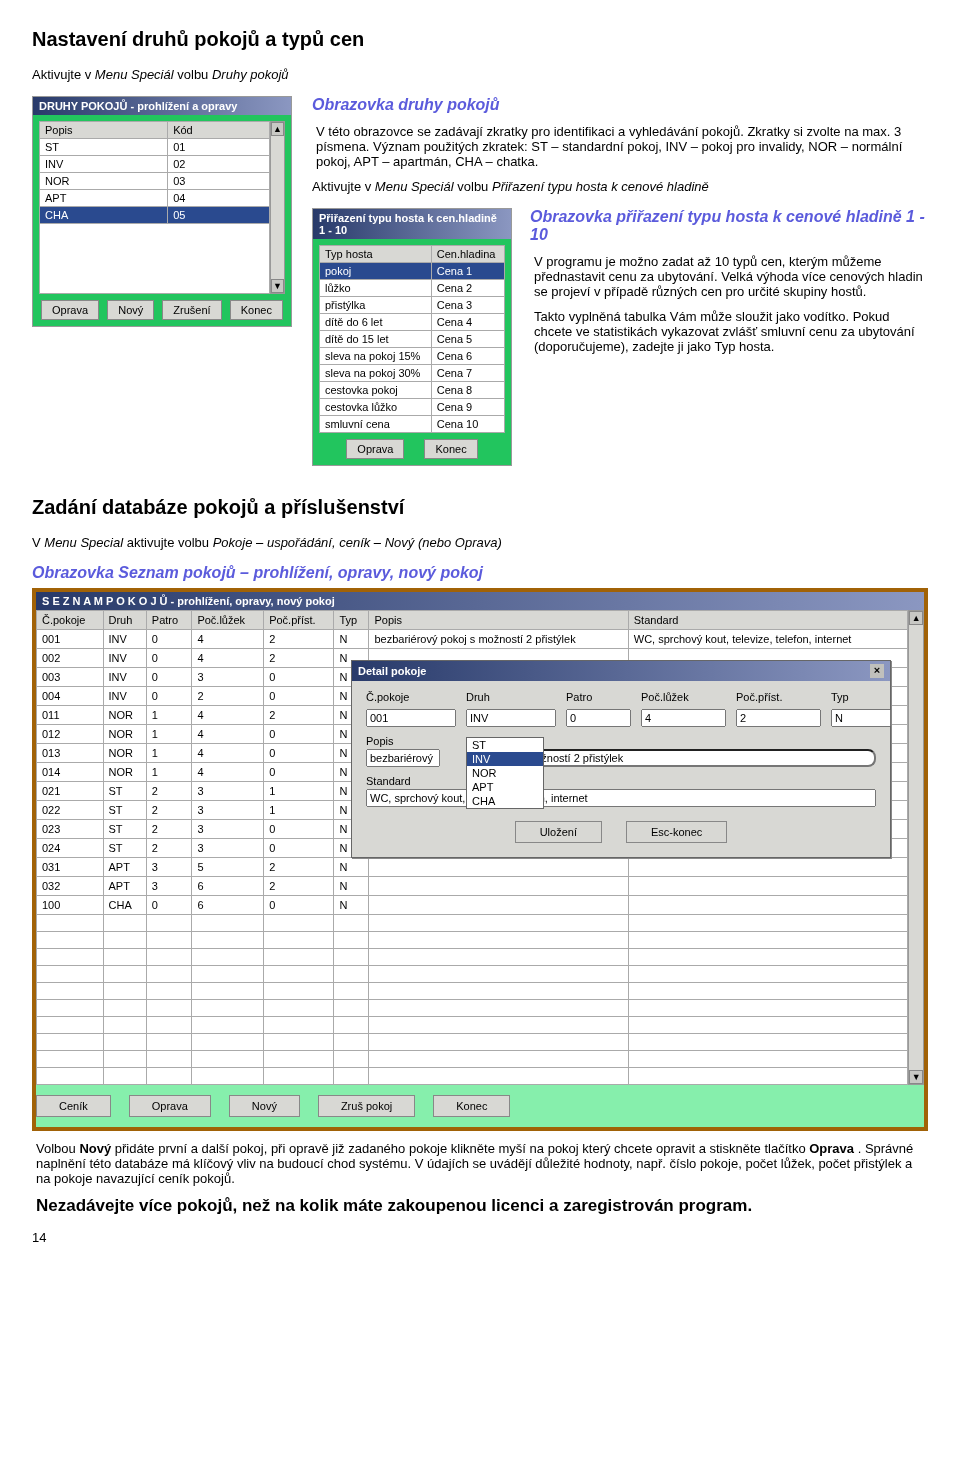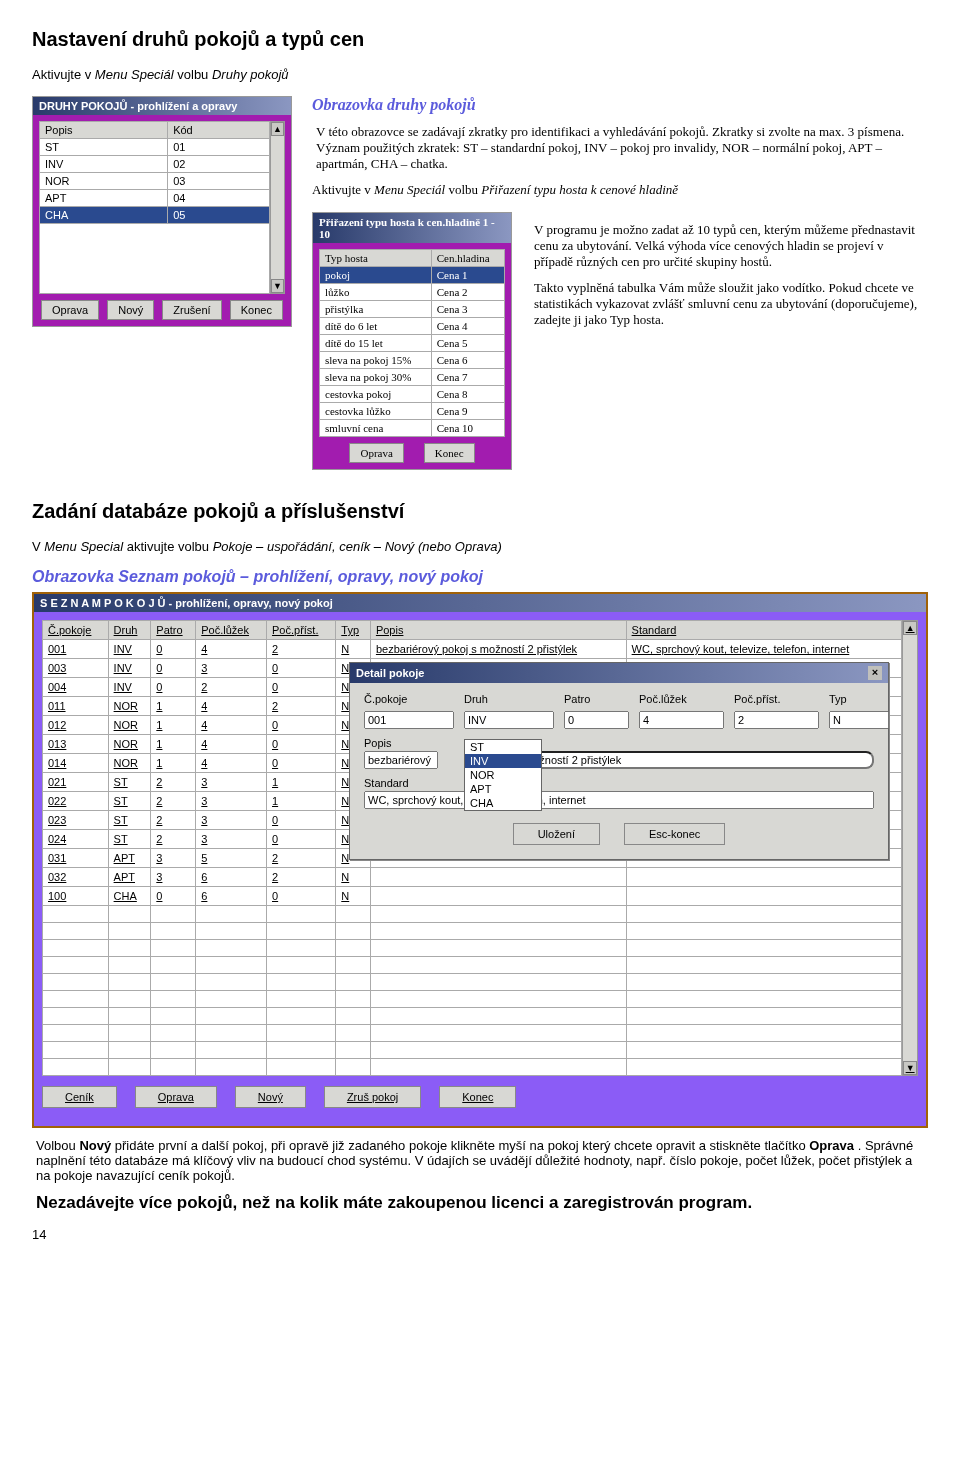--- a/index.html
+++ b/index.html
@@ -23,26 +23,26 @@
   }
   em { font-style: italic; }
   .blue-italic {
     color: #5b5bdc;
     font-style: italic;
     font-weight: bold;
     font-size: 16px;
   }
   .row1 { display: flex; gap: 20px; }
   .left-col { width: 260px; }
-  .right-col { flex: 1; font-family: Liberation Serif, serif; }
+  .right-col { flex: 1; }
 
   
   .win {
     border: 1px solid #999;
-    background: #a21caf;
+    background: #22c55e;
     font-size: 11px;
   }
   .win-title {
     background: linear-gradient(to right, #283a6a, #8b97c1);
     color: #fff;
     padding: 3px 6px;
     font-weight: bold;
     font-size: 11px;
     display: flex;
     justify-content: space-between;
@@ -93,28 +93,28 @@
     text-align: center;
   }
   .btn-row { display: flex; gap: 4px; margin-top: 6px; justify-content: space-around; }
 
   .nested-row { display: flex; gap: 18px; margin-top: 10px; }
   .nested-left { width: 200px; }
   .nested-right { flex: 1; font-size: 13px; }
 
   
   .bigwin {
-    border: 2px solid #a16207;
+    border: 4px solid #a16207;
     width: 100%;
     font-size: 11px;
     position: relative;
-    background: #8b5cf6;
+    background: #86efac;
   }
   .bigwin .win-title { background: linear-gradient(to right, #283a6a, #8b97c1); }
-  .bigwin-body { padding: 8px; position: relative; text-decoration: underline; }
+  .bigwin-body { padding: 0; position: relative; }
   .bigwin table.grid {
     border-collapse: collapse;
     width: 100%;
     background: #fff;
     font-size: 11px;
   }
   .bigwin table.grid th, .bigwin table.grid td {
     border: 1px solid #aaa;
     padding: 3px 5px;
     text-align: left;
@@ -308,20 +308,21 @@
                 </tbody>
             </table>
             <div class="btn-row" style="justify-content:center;gap:20px;">
               <span class="btn">Oprava</span>
               <span class="btn">Konec</span>
             </div>
           </div>
         </div>
       </div>
       <div class="nested-right">
+        <div class="blue-italic">Obrazovka přiřazení typu hosta k cenové hladině 1 - 10</div>
         <p>V programu je možno zadat až 10 typů cen, kterým můžeme přednastavit cenu za ubytování. Velká výhoda více cenových hladin se projeví v případě různých cen pro určité skupiny hostů.</p>
         <p>Takto vyplněná tabulka Vám může sloužit jako vodítko. Pokud chcete ve statistikách vykazovat zvlášť smluvní cenu za ubytování (doporučujeme), zadejte ji jako Typ hosta.</p>
       </div>
     </div>
   </div>
 </div>
 
 <h1 class="section-title" style="margin-top:30px;">Zadání databáze pokojů a příslušenství</h1>
 
 <p class="instr">
@@ -355,20 +356,30 @@
           <tbody id="win3-rows">
             <tr>
               <td>001</td>
               <td>INV</td>
               <td>0</td>
               <td>4</td>
               <td>2</td>
               <td>N</td>
               <td>bezbariérový pokoj s možností 2 přistýlek</td>
               <td>WC, sprchový kout, televize, telefon, internet</td>
+            </tr>
+            <tr>
+              <td>002</td>
+              <td>INV</td>
+              <td>0</td>
+              <td>4</td>
+              <td>2</td>
+              <td>N</td>
+              <td></td>
+              <td></td>
             </tr>
             <tr>
               <td>003</td>
               <td>INV</td>
               <td>0</td>
               <td>3</td>
               <td>0</td>
               <td>N</td>
               <td></td>
               <td></td>

